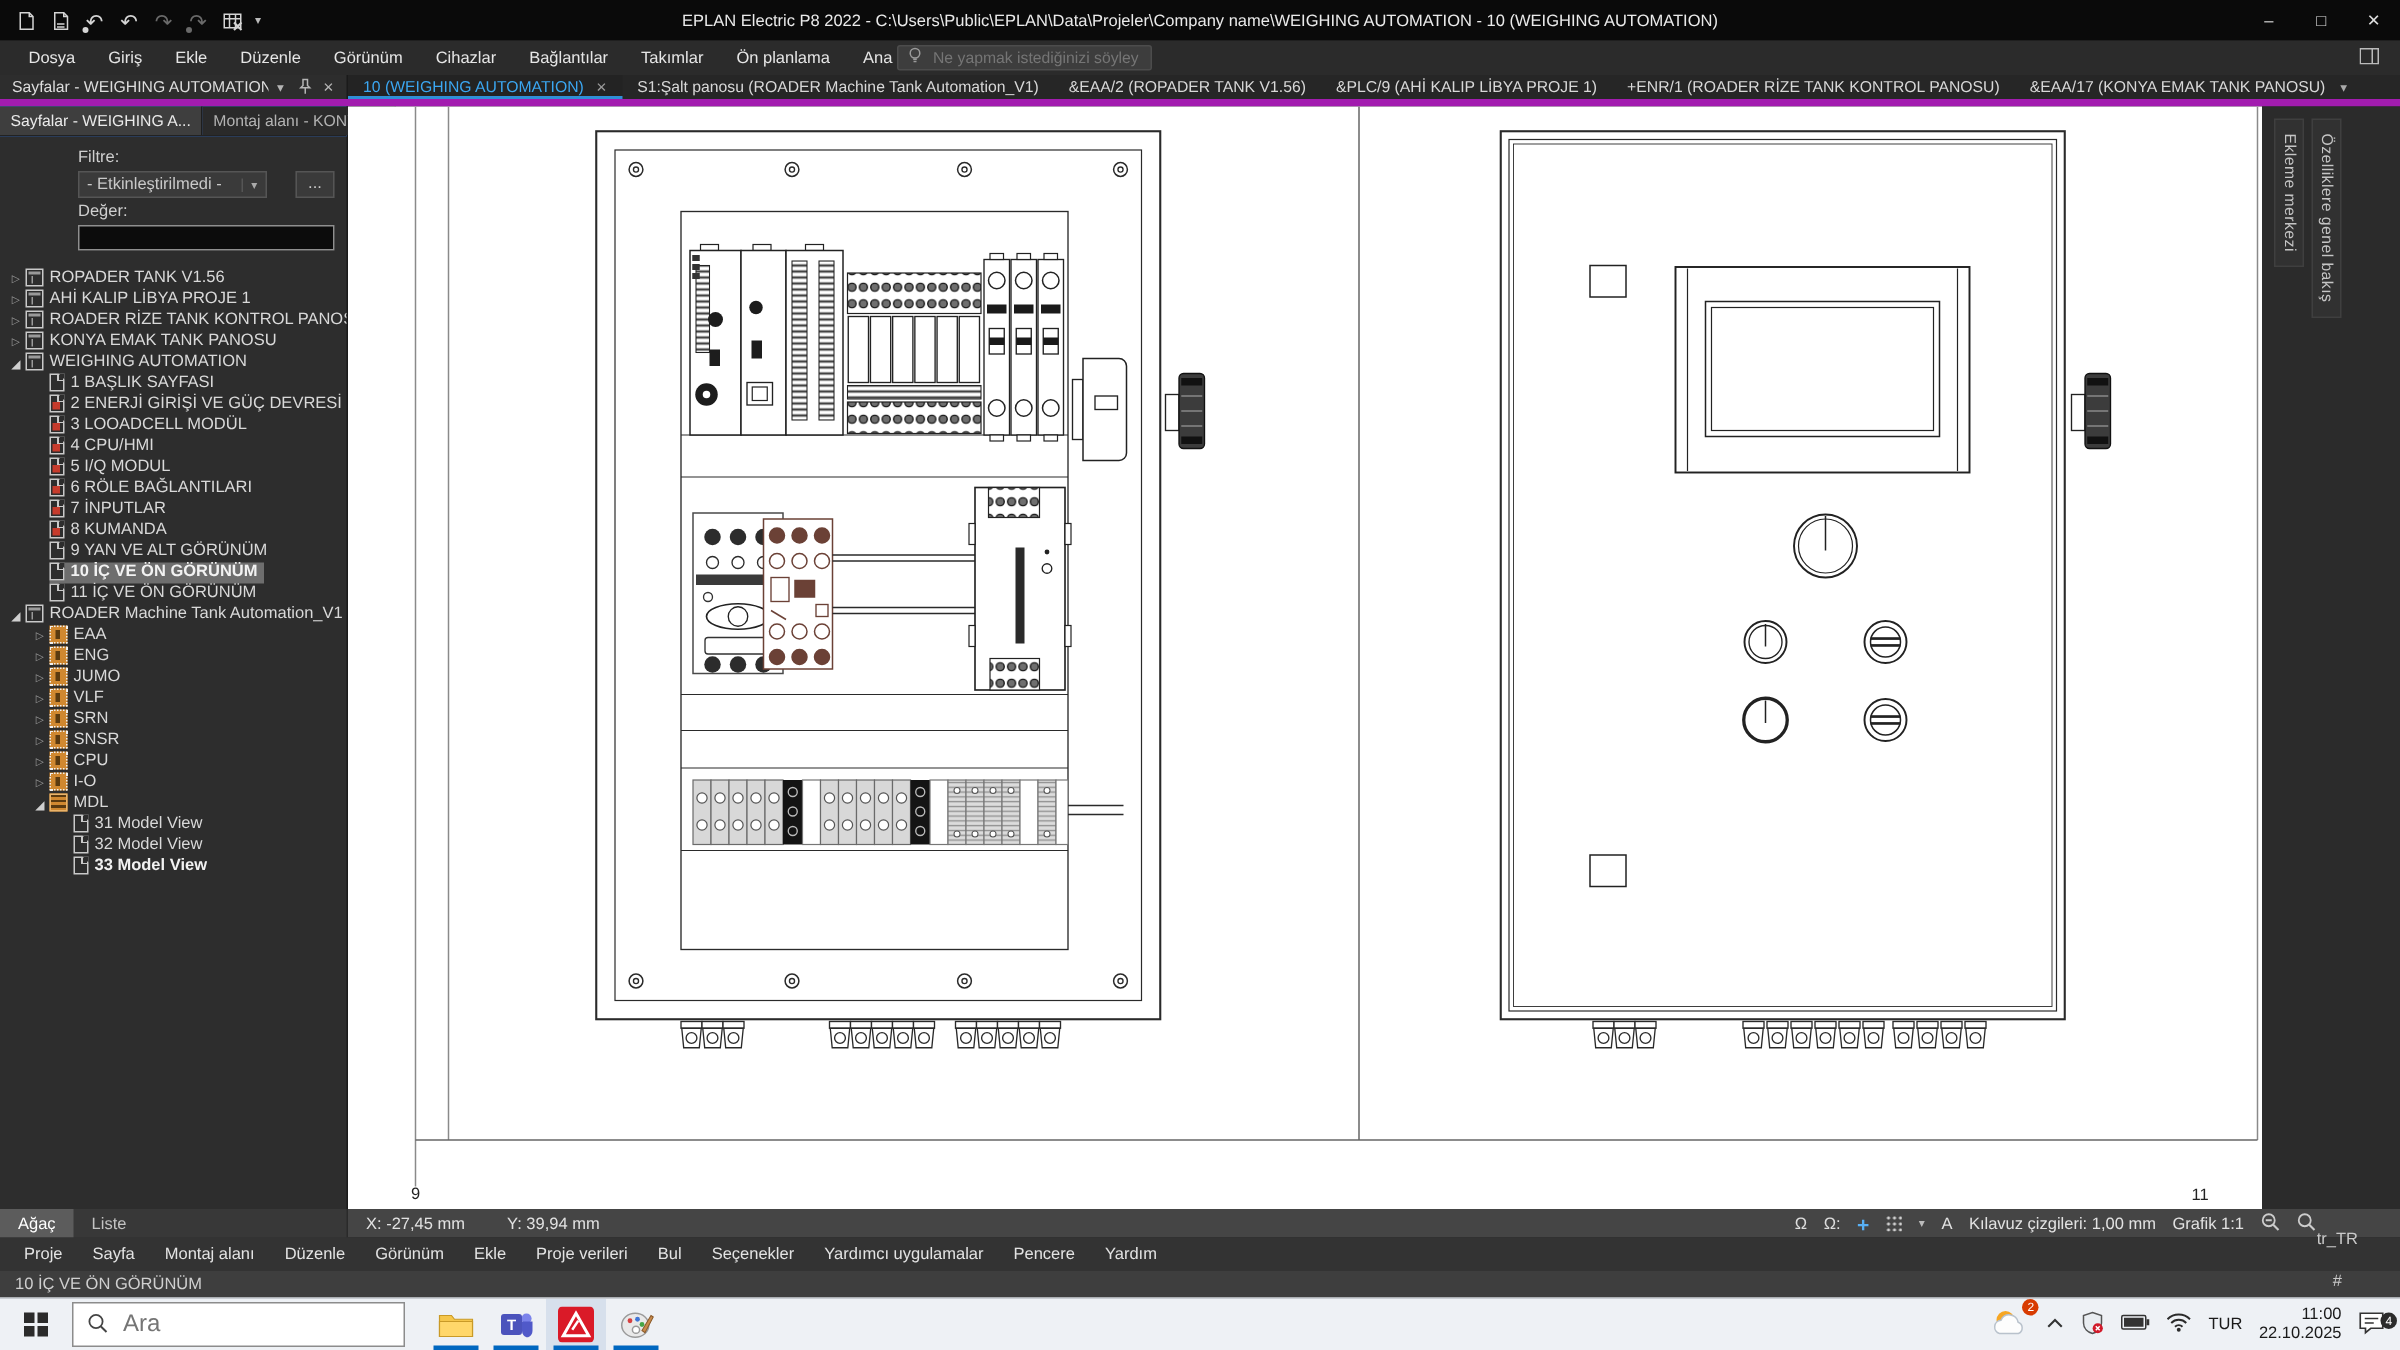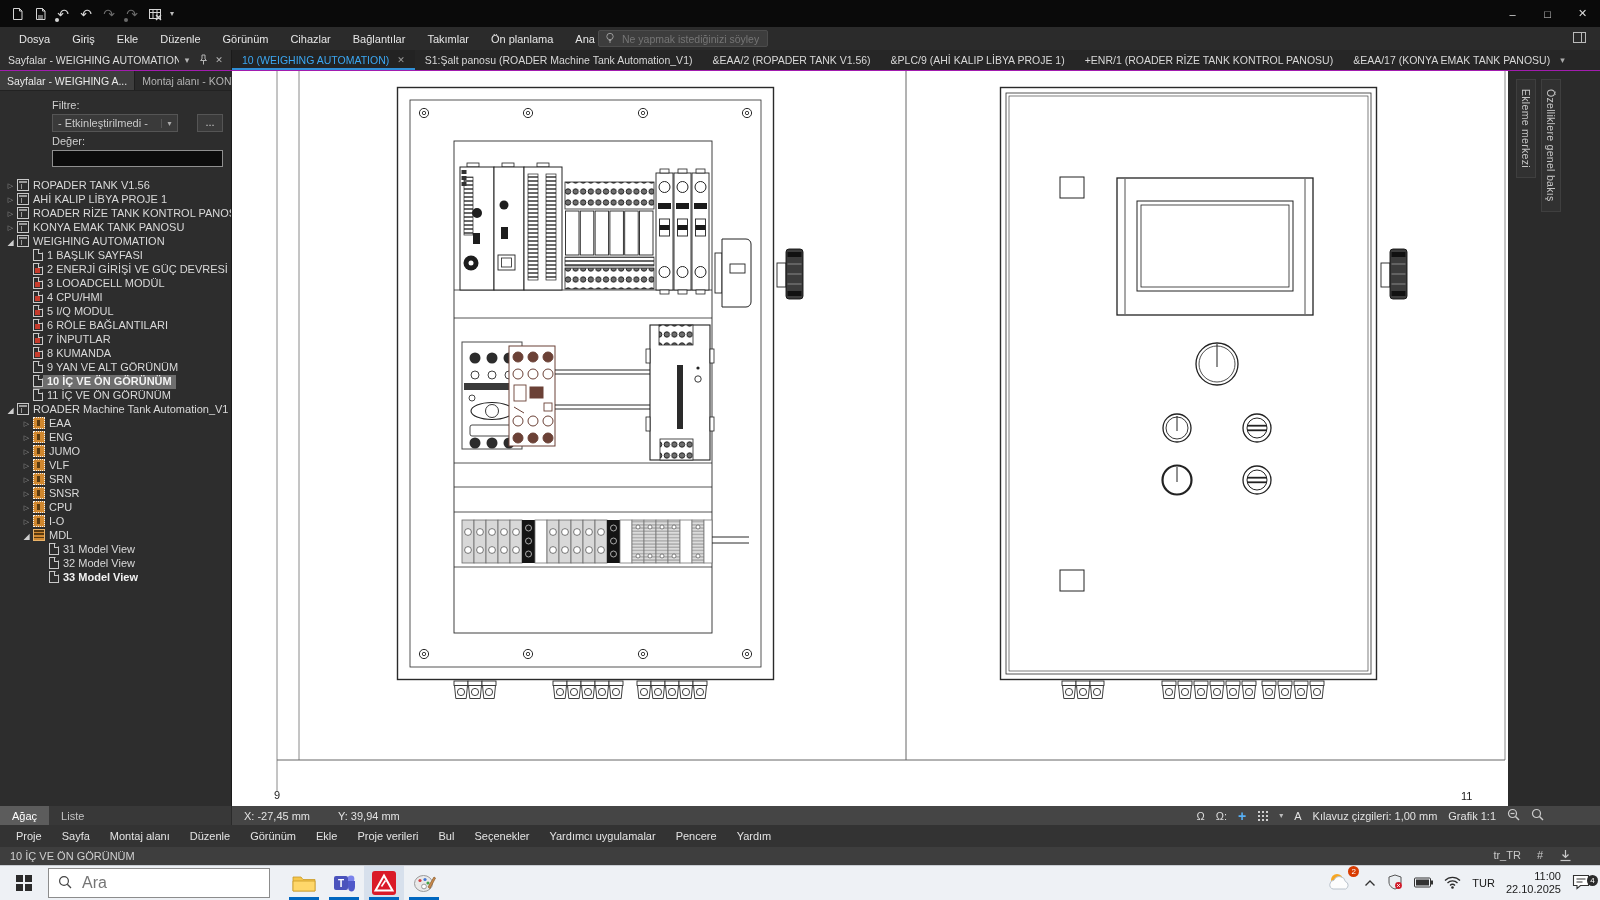--- a/index.html
+++ b/index.html
@@ -20,21 +20,21 @@
 
   
   .menubar{position:absolute;top:27px;left:0;width:1600px;height:23px;background:#2b2b2b;display:flex;align-items:center;color:#e6e6e6;}
   #menu-items{display:flex;height:100%;padding-left:8px;}
   .menu-item{padding:0 11px;display:flex;align-items:center;white-space:nowrap;}
   .menu-search{position:absolute;left:598px;top:3px;width:170px;height:17px;background:#3d3d3d;border:1px solid #4c4c4c;border-radius:2px;display:flex;align-items:center;gap:5px;padding:0 6px;box-sizing:border-box;}
   .menu-search input{background:transparent;border:none;outline:none;color:#999;font-size:10.5px;width:100%;font-family:inherit;}
   .menubar-right{position:absolute;right:14px;top:5px;color:#bbb;}
 
   
-  .tabrow{position:absolute;top:50px;left:0;width:1600px;height:21px;background:#262626;display:flex;border-bottom:1px solid #a21caf;box-sizing:border-box;}
+  .tabrow{position:absolute;top:50px;left:0;width:1600px;height:21px;background:#262626;display:flex;border-bottom:5px solid #a21caf;box-sizing:border-box;}
   .sidebar-header{width:232px;flex:none;background:#2d2d2d;display:flex;align-items:center;color:#ddd;padding:0 4px 0 8px;box-sizing:border-box;border-right:1px solid #1a1a1a;}
   .sh-title{flex:1;overflow:hidden;white-space:nowrap;font-size:10.5px;}
   .sh-ico{width:16px;text-align:center;color:#b5b5b5;font-size:9px;}
   #doc-tabs{display:flex;height:100%;}
   .doc-tab{display:flex;align-items:center;padding:0 10px;color:#d8d8d8;white-space:nowrap;font-size:10.5px;}
   .doc-tab.active{color:#3ba7f2;box-shadow:inset 0 -2px 0 #2f8fd6;background:#232323;}
   .doc-tab-close{margin-left:8px;color:#9a9a9a;font-size:9px;}
   .tabrow-right{margin-left:auto;display:flex;align-items:center;padding-right:64px;color:#aaa;font-size:9px;}
 
   
@@ -84,21 +84,21 @@
   .status-right{margin-left:auto;display:flex;align-items:center;gap:11px;padding-right:56px;}
   .st-omega{font-size:11px;color:#ddd;}
   .st-snap{color:#58b0f5;font-weight:bold;font-size:14px;line-height:10px;}
   .st-grid{width:11px;height:11px;background-image:radial-gradient(#cfcfcf 1px,transparent 1.1px);background-size:4px 4px;}
   .st-caret{font-size:8px;color:#bbb;}
 
   
   .bottommenu{position:absolute;left:0;top:825px;width:1600px;height:22px;background:#333;display:flex;align-items:center;color:#e3e3e3;padding-left:6px;box-sizing:border-box;}
   .bm-item{padding:0 10px;white-space:nowrap;}
   .messagebar{position:absolute;left:0;top:847px;width:1600px;height:18px;background:#3e3e3e;color:#cfcfcf;display:flex;align-items:center;padding:0 10px;box-sizing:border-box;}
-  .msg-right{margin-left:auto;display:flex;gap:16px;color:#c9c9c9;padding-right:18px;}
+  .msg-right{margin-left:auto;display:flex;align-items:center;gap:16px;color:#c9c9c9;padding-right:18px;flex-direction:column;}
 
   
   .taskbar{position:absolute;left:0;top:865px;width:1600px;height:35px;background:#eef1f5;display:flex;align-items:stretch;border-top:1px solid #c9cdd3;box-sizing:border-box;}
   .start{width:48px;display:flex;align-items:center;justify-content:center;}
   .winlogo{display:grid;grid-template-columns:7px 7px;grid-template-rows:7px 7px;gap:1.5px;}
   .winlogo span{background:#2b2b2b;}
   .tsearch{width:222px;background:#fff;border:1px solid #8c8c8c;display:flex;align-items:center;gap:8px;padding:0 9px;margin:2px 0;box-sizing:border-box;}
   .tsearch input{border:none;outline:none;font-size:16px;color:#555;width:100%;font-family:inherit;background:transparent;}
   .tslot{width:40px;display:flex;align-items:center;justify-content:center;position:relative;}
   .tslot.running::after{content:'';position:absolute;left:5px;right:5px;bottom:0;height:3px;background:#0067c0;}
@@ -133,20 +133,21 @@
     <span class="qbtn dim dot">↷</span>
     <span class="qbtn">
       <svg width="14" height="14" viewBox="0 0 14 14">
           <rect x="1.5" y="2.5" width="11" height="9" fill="none" stroke="#d5d5d5"></rect>
           <path d="M1.5 5.5 h11 M5 2.5 v9 M9 2.5 v9" stroke="#d5d5d5"></path>
           <path d="M8 8 l5 5 M13 8 l-5 5" stroke="#d5d5d5" stroke-width="1.4"></path>
         </svg>
     </span>
     <span class="qcaret">▾</span>
   </div>
+  <div class="tb-title">EPLAN Electric P8 2022 - C:\Users\Public\EPLAN\Data\Projeler\Company name\WEIGHING AUTOMATION - 10 (WEIGHING AUTOMATION)</div>
   <div class="wincontrols">
     <span class="winbtn">–</span>
     <span class="winbtn">□</span>
     <span class="winbtn">✕</span>
   </div>
 </div>
 
 <div class="menubar">
   <div id="menu-items">
       <div class="menu-item">Dosya</div>

